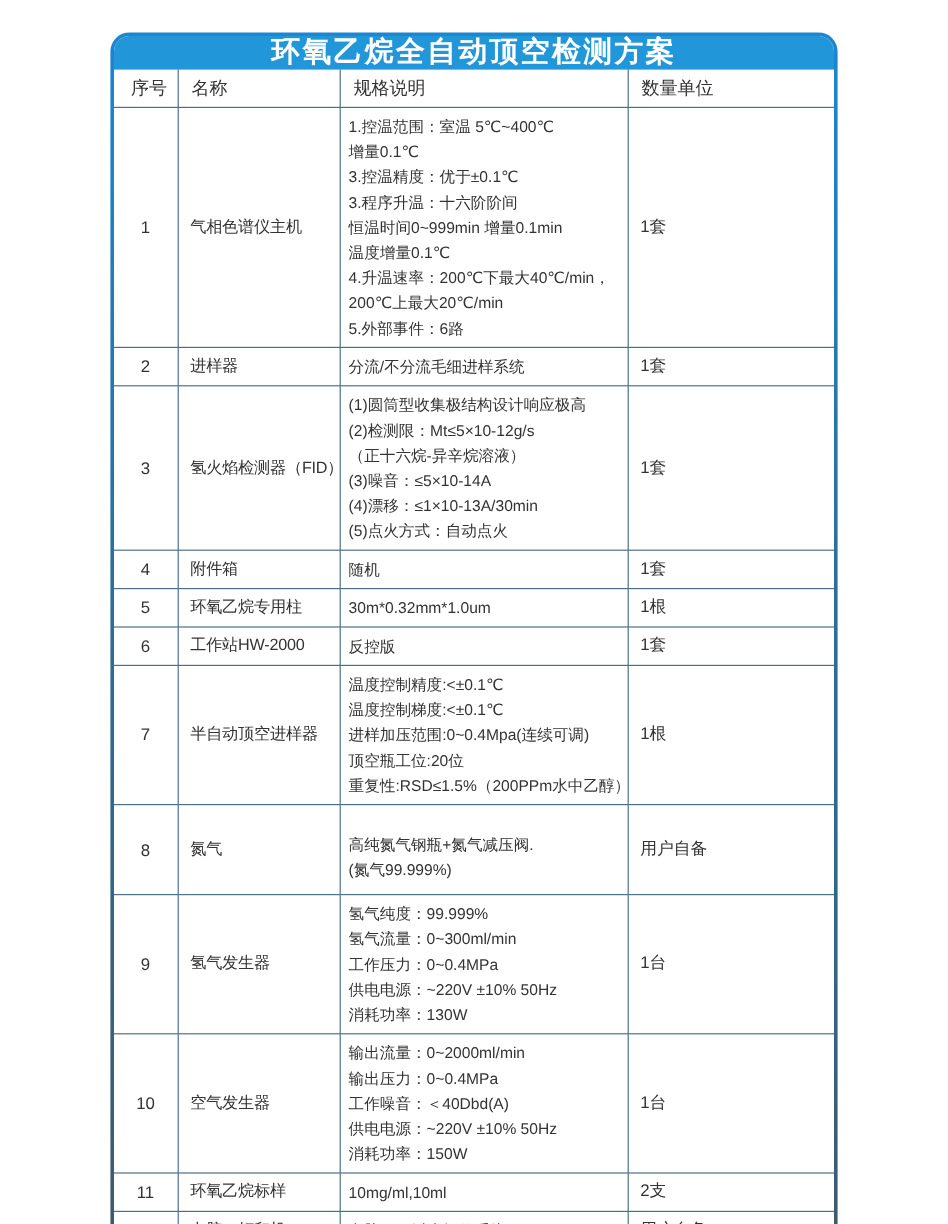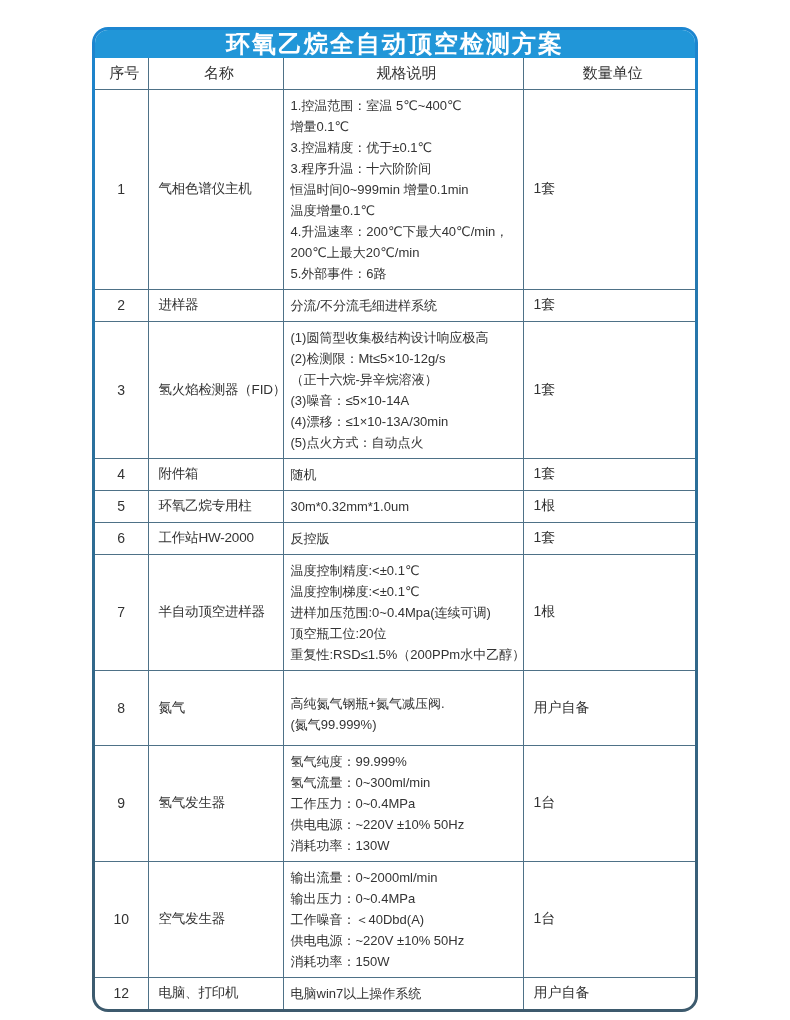--- a/index.html
+++ b/index.html
@@ -53,21 +53,21 @@
     vertical-align: middle;
     box-sizing: border-box;
   }
   table.spec th:first-child, table.spec td:first-child { border-left: none; }
   table.spec th:last-child,  table.spec td:last-child  { border-right: none; }
   table.spec thead th { border-top: none; }
   table.spec tbody tr:last-child td { border-bottom: none; }
   thead th {
     font-weight: 400;
     font-size: 15px;
-    text-align: center;
+    text-align: left;
     height: 31px;
     padding: 4px 4px 4px 11px;
   }
   thead th.c-no { text-align: center; padding-left: 10px; }
   td { font-size: 13.5px; }
   td.c-no {
     text-align: center;
     font-size: 14px;
     padding: 5px 2px;
   }
@@ -213,20 +213,28 @@
             <td class="c-spec">
               <div class="line">输出流量：0~2000ml/min</div>
               <div class="line">输出压力：0~0.4MPa</div>
               <div class="line">工作噪音：＜40Dbd(A)</div>
               <div class="line">供电电源：~220V ±10% 50Hz</div>
               <div class="line">消耗功率：150W</div>
             </td>
             <td class="c-qty">1台</td>
           </tr>
           <tr class="single">
+            <td class="c-no">11</td>
+            <td class="c-name">环氧乙烷标样</td>
+            <td class="c-spec">
+              <div class="line">10mg/ml,10ml</div>
+            </td>
+            <td class="c-qty">2支</td>
+          </tr>
+          <tr class="single">
             <td class="c-no">12</td>
             <td class="c-name">电脑、打印机</td>
             <td class="c-spec">
               <div class="line">电脑win7以上操作系统</div>
             </td>
             <td class="c-qty">用户自备</td>
           </tr>
         </tbody>
     </table>
   </div>

